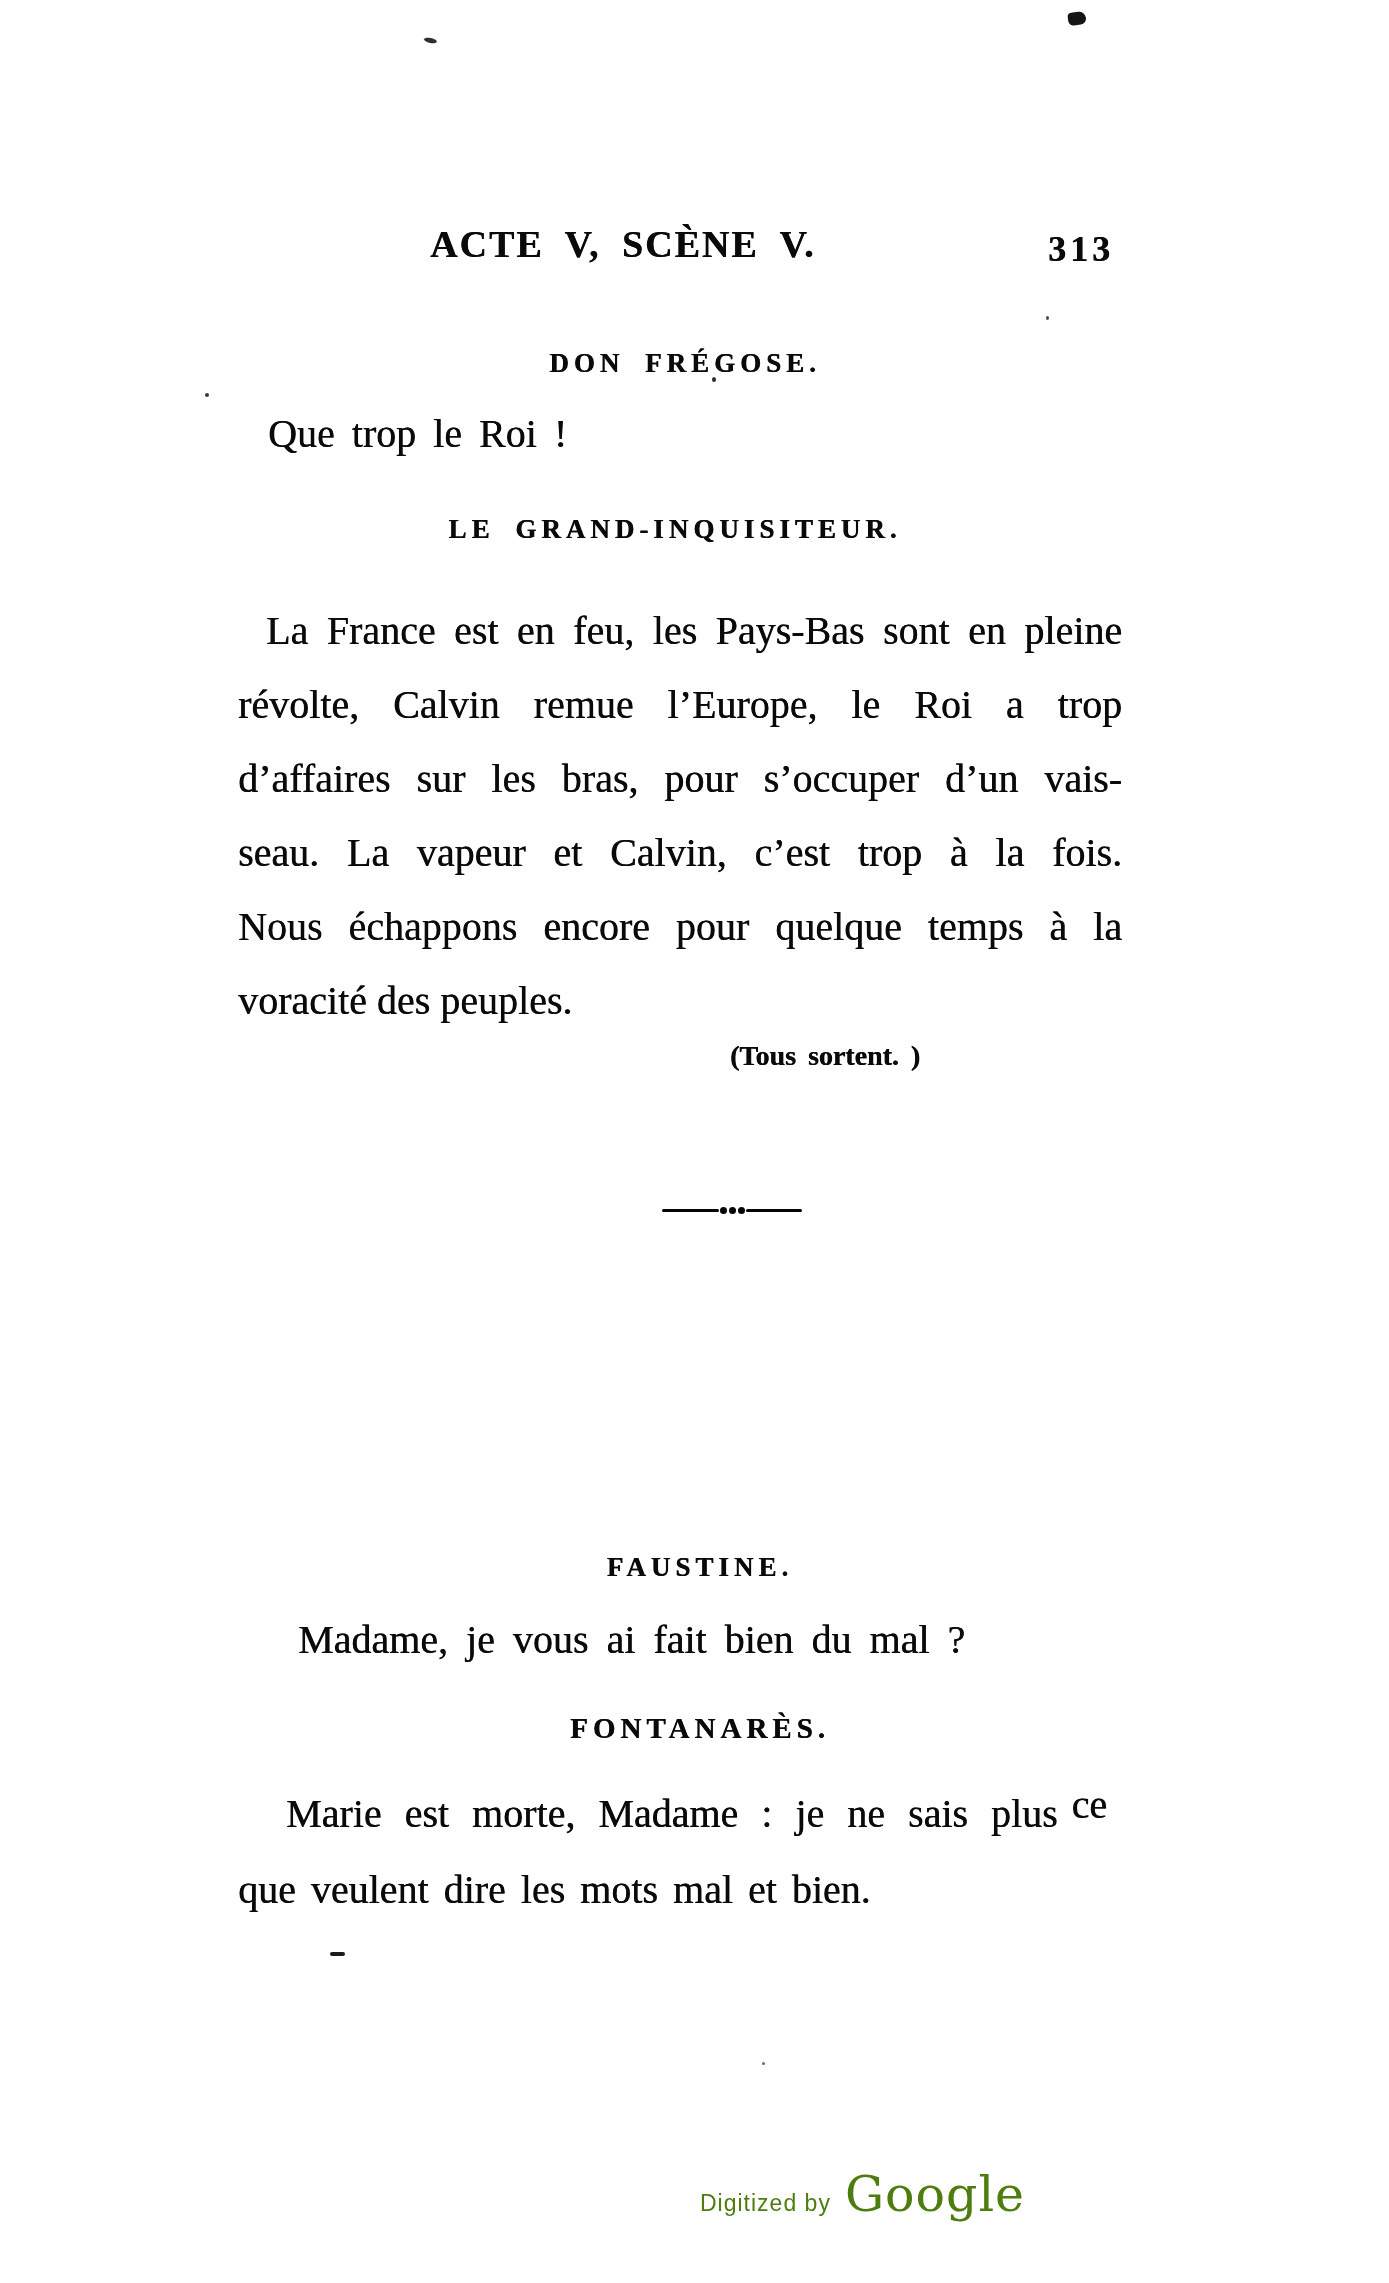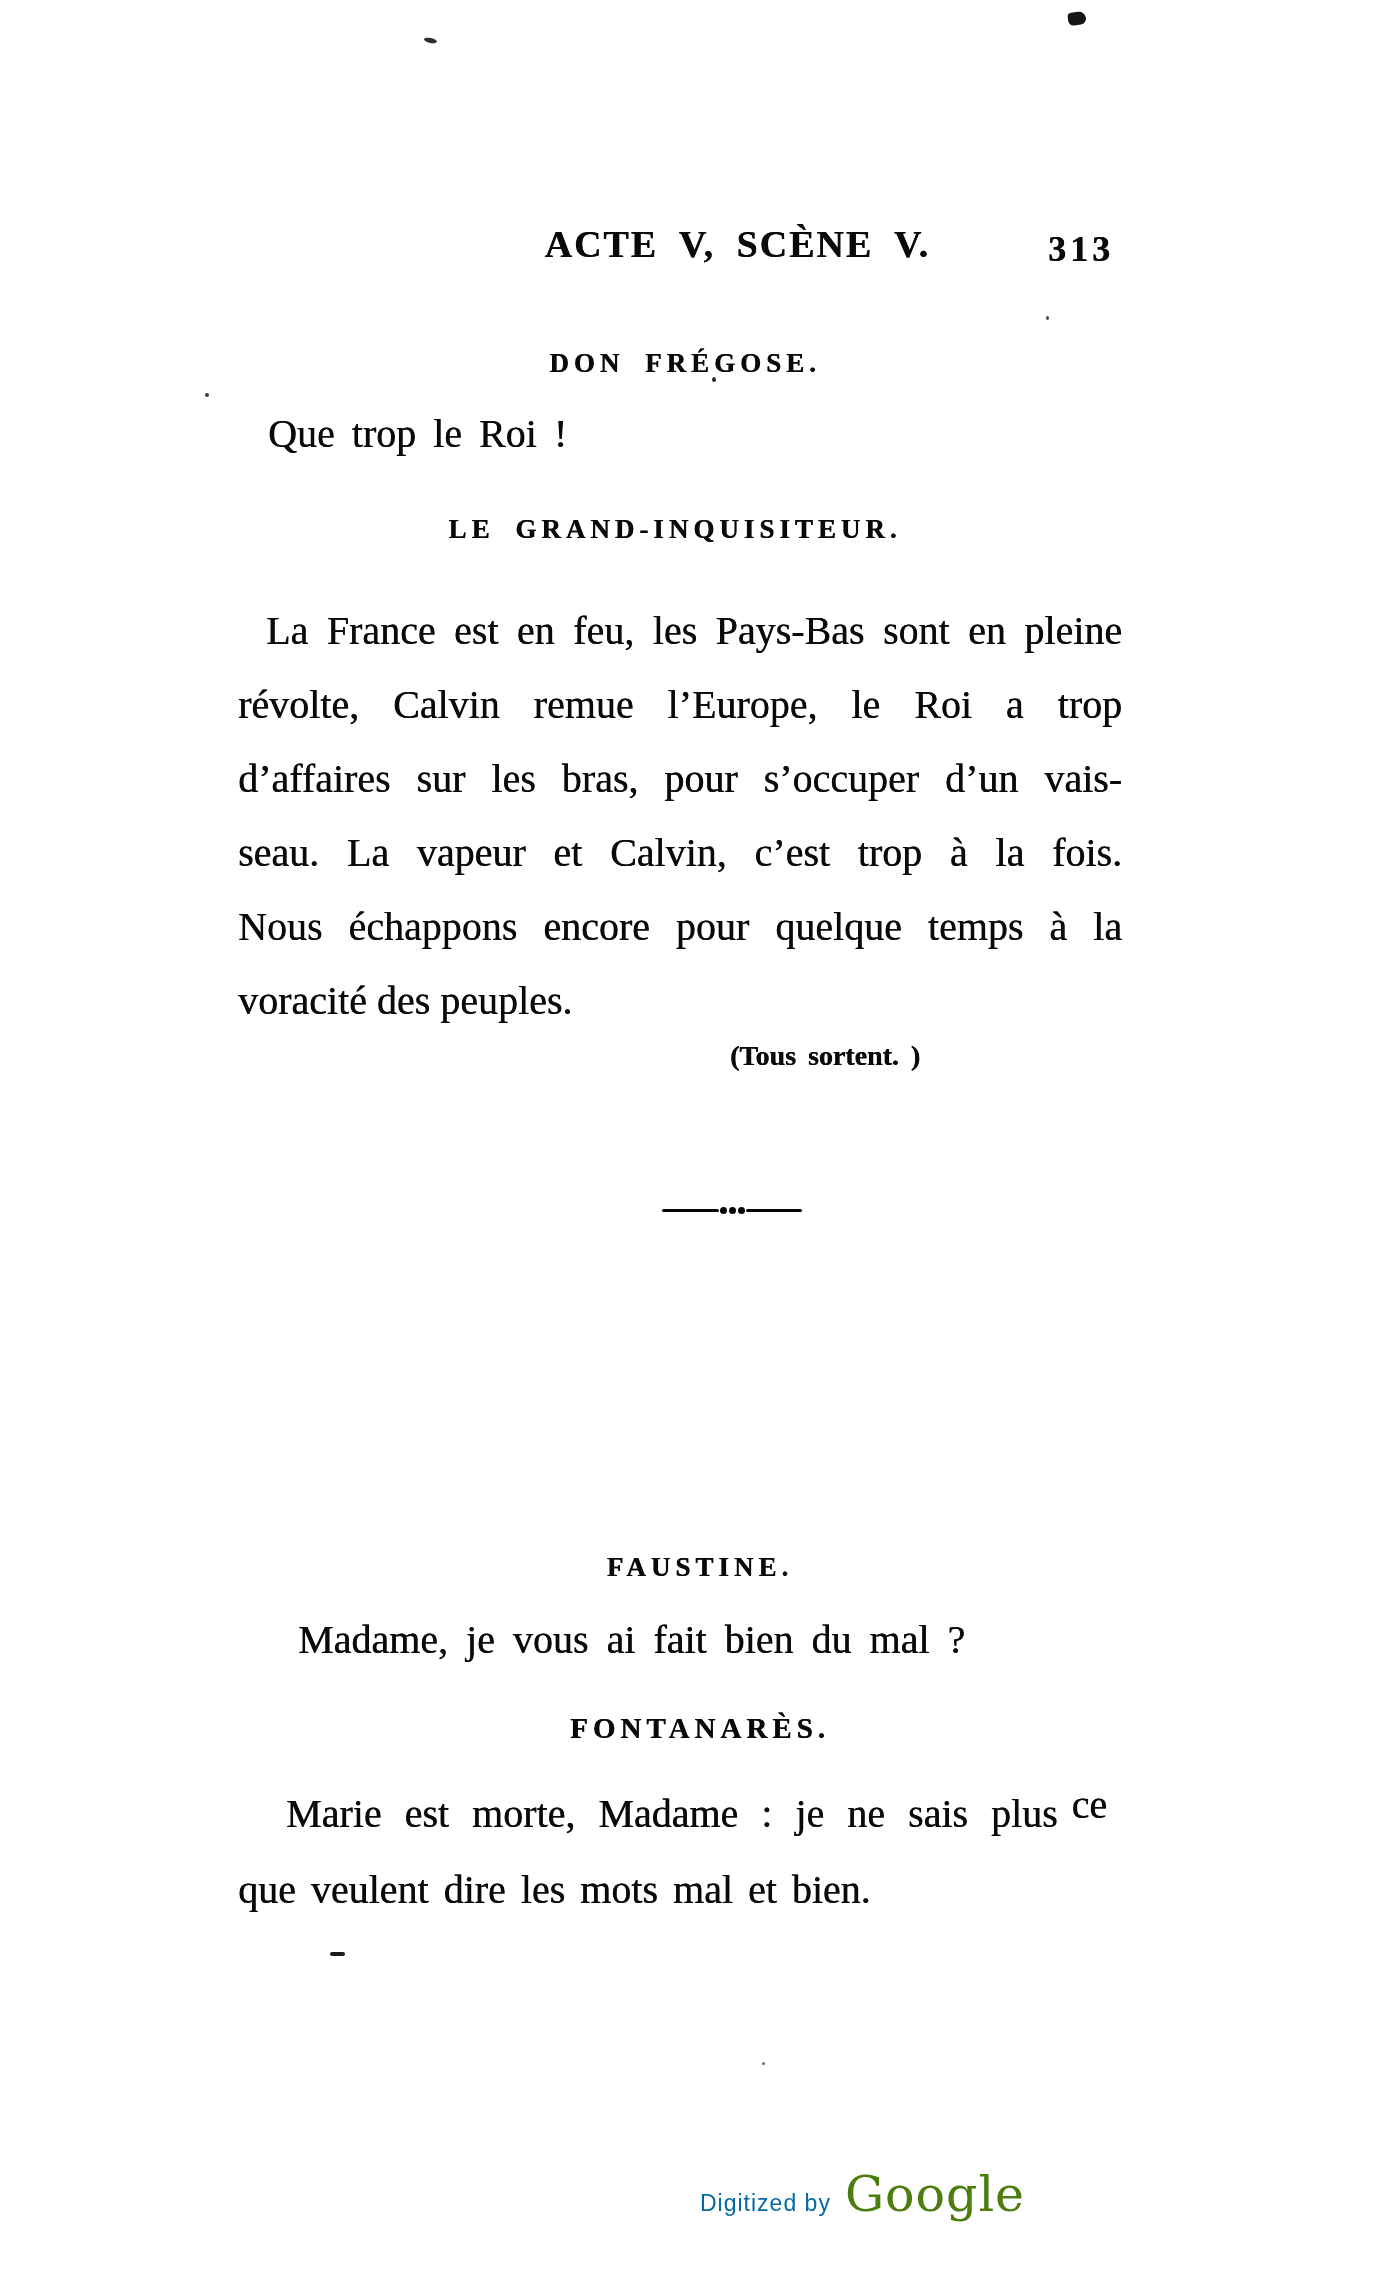--- a/index.html
+++ b/index.html
@@ -12,21 +12,21 @@
     font-family: "Liberation Serif", serif;
     color: #0a0a0a;
     overflow: hidden;
     text-shadow: 0.4px 0 0 currentColor;
   }
   .abs { position: absolute; white-space: nowrap; }
 
   
   .running-head {
     left: 430px; top: 222px; width: 500px;
-    text-align: right;
+    text-align: left;
     font-size: 38px; font-weight: 700;
     letter-spacing: 2px; word-spacing: 10px;
   }
   .folio {
     left: 1048px; top: 228px;
     font-size: 36px; font-weight: 700; letter-spacing: 4px;
   }
 
   
   .speaker {
@@ -84,21 +84,21 @@
   .line-que-veulent { left: 238px; top: 1866px; word-spacing: 5px; }
 
   
   .watermark {
     position: absolute; left: 700px; top: 2166px;
     display: flex; align-items: baseline; gap: 14px;
     text-shadow: none;
   }
   .wm-prefix {
     font-family: "Liberation Sans", sans-serif;
-    font-size: 23px; color: #0369a1; letter-spacing: 1px;
+    font-size: 23px; color: #4d7c0f; letter-spacing: 1px;
   }
   .wm-brand {
     font-family: "DejaVu Serif", serif;
     font-size: 49px; color: #4d7c0f; letter-spacing: 1px;
   }
 
   
   .speck { position: absolute; background: #151515; }
   .speck-blob  { left: 1068px; top: 12px;  width: 18px; height: 13px; border-radius: 4px 7px 6px 5px; transform: rotate(-8deg); }
   .speck-tilde { left: 424px;  top: 38px;  width: 13px; height: 5px;  border-radius: 50%; transform: rotate(12deg); background:#2e2e2e; }

